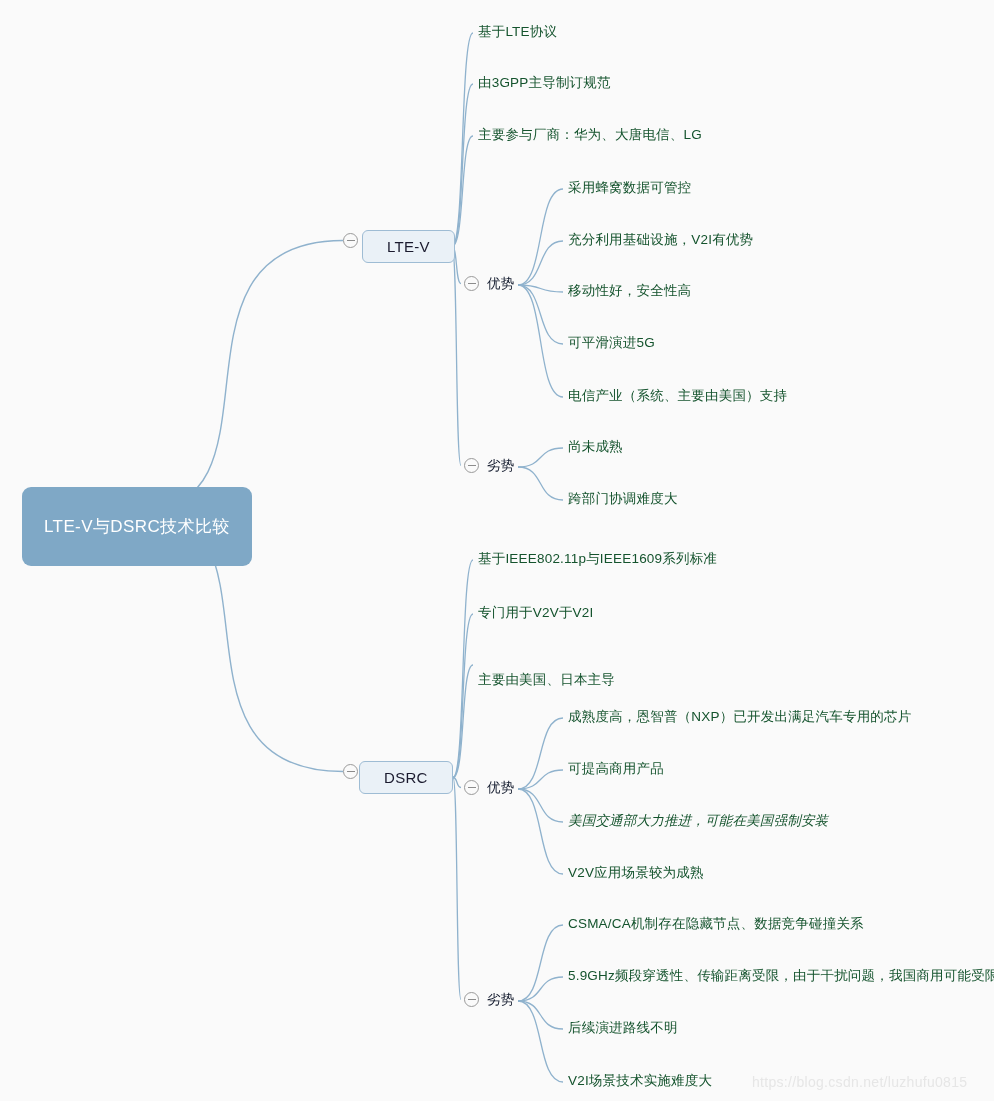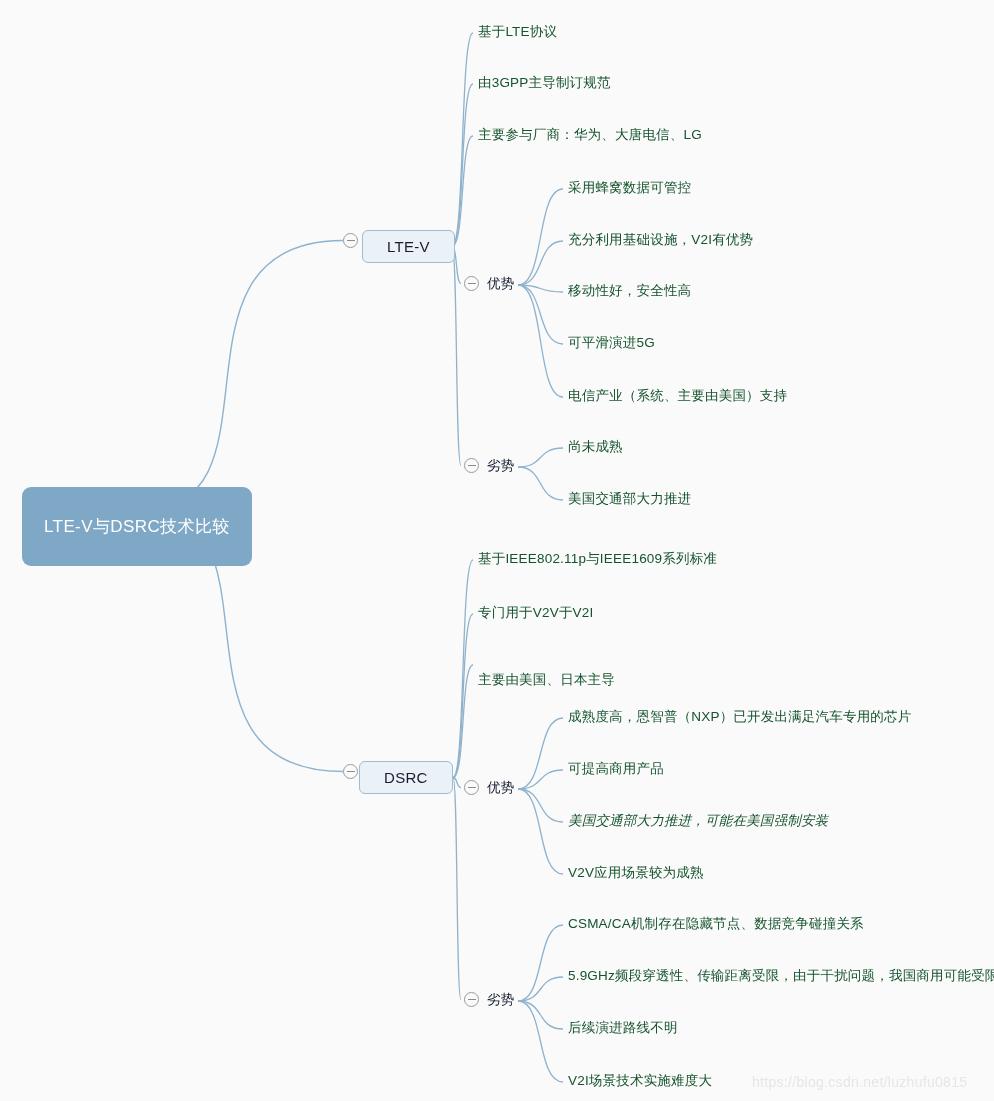--- a/index.html
+++ b/index.html
@@ -137,21 +137,21 @@
   <div class="node node-cat" id="b0-g0" style="left: 487px; top: 277px;">优势</div>
   <div class="node node-text" id="b0-g0-i0" style="left: 568px; top: 181px;">采用蜂窝数据可管控</div>
   <div class="node node-text" id="b0-g0-i1" style="left: 568px; top: 233px;">充分利用基础设施，V2I有优势</div>
   <div class="node node-text" id="b0-g0-i2" style="left: 568px; top: 284px;">移动性好，安全性高</div>
   <div class="node node-text" id="b0-g0-i3" style="left: 568px; top: 336px;">可平滑演进5G</div>
   <div class="node node-text" id="b0-g0-i4" style="left: 568px; top: 389px;">电信产业（系统、主要由美国）支持</div>
 
   <div class="toggle" id="tg-b0-g1" style="left: 464px; top: 458px;"></div>
   <div class="node node-cat" id="b0-g1" style="left: 487px; top: 459px;">劣势</div>
   <div class="node node-text" id="b0-g1-i0" style="left: 568px; top: 440px;">尚未成熟</div>
-  <div class="node node-text" id="b0-g1-i1" style="left: 568px; top: 492px;">美国交通部大力推进</div>
+  <div class="node node-text" id="b0-g1-i1" style="left: 568px; top: 492px;">跨部门协调难度大</div>
 
   <div class="toggle" id="tg-b1" style="left: 343px; top: 764px;"></div>
   <div class="node node-box" id="branch-1" style="left: 359px; top: 761px;">DSRC</div>
 
   <div class="node node-text" id="b1-l0" style="left: 478px; top: 552px;">基于IEEE802.11p与IEEE1609系列标准</div>
   <div class="node node-text" id="b1-l1" style="left: 478px; top: 606px;">专门用于V2V于V2I</div>
   <div class="node node-text" id="b1-l2" style="left: 478px; top: 657px; margin-top: 16px;">主要由美国、日本主导</div>
 
   <div class="toggle" id="tg-b1-g0" style="left: 464px; top: 780px;"></div>
   <div class="node node-cat" id="b1-g0" style="left: 487px; top: 781px;">优势</div>

